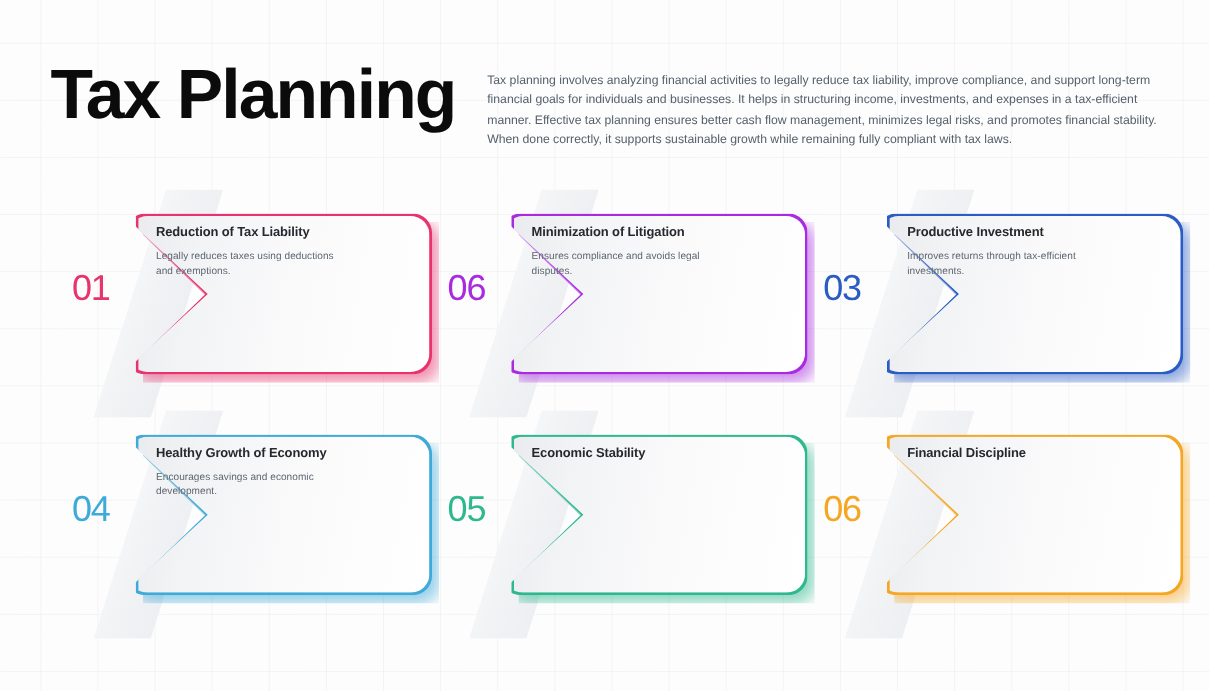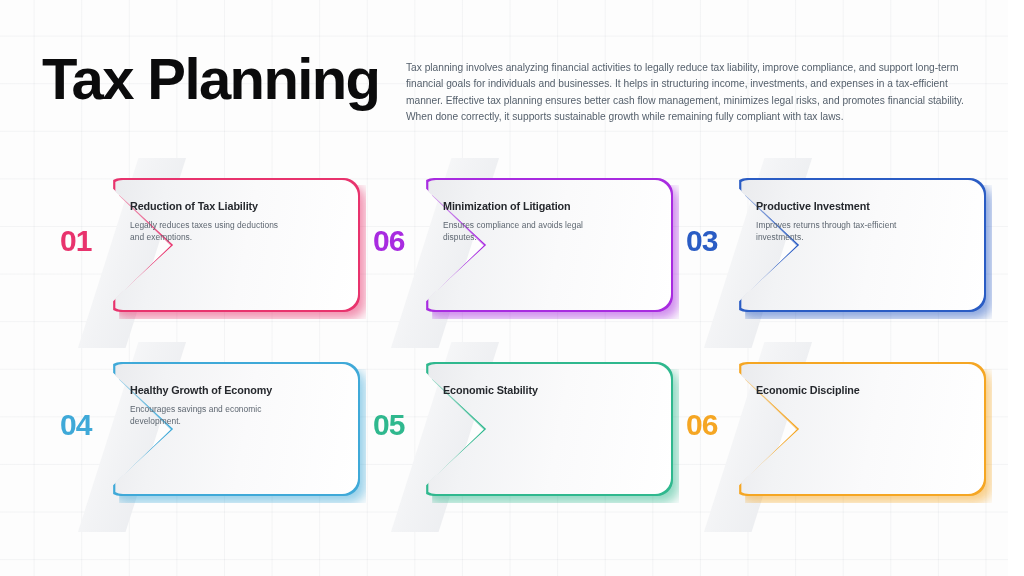--- a/index.html
+++ b/index.html
@@ -69,21 +69,21 @@
   .cell.c2 { left:668px; }
   .cell.r0 { top:10px; }
   .cell.r1 { top:194px; }
 
   
   .num {
     position:absolute;
     left:18px; top:56px;
     width:62px;
     font-size:30px;
-    font-weight:bold;
+    font-weight:normal;
     letter-spacing:-1px;
     line-height:1;
     text-align:left;
     z-index:6;
   }
 
   
   .tail {
     position:absolute;
     left:36px; top:-12px;
@@ -125,21 +125,21 @@
     inset:1.8px 2px 2px 1.8px;
     background:linear-gradient(100deg,#e9eaed 0%,#f2f3f5 22%,#fafafb 55%,#ffffff 100%);
     clip-path:polygon(
       3.4% 0%, 100% 0%, 100% 100%, 3.4% 100%,
       3.4% 91%, 26.4% 50%, 3.4% 9%
     );
   }
 
   .card-text {
     position:absolute;
-    left:88px; top:30px;
+    left:88px; top:18px;
     width:152px;
     z-index:5;
   }
   .card-title {
     font-size:10.8px;
     font-weight:bold;
     color:#25282d;
     line-height:13px;
     margin-bottom:7px;
     letter-spacing:-.1px;
@@ -230,18 +230,18 @@
       </div>
       <div class="cell c2 r1">
         <div class="tail"></div>
         <div class="num" style="color: rgb(245, 166, 35);">06</div>
         <div class="card" style="color: rgb(245, 166, 35);">
           <div class="glow" style="background: rgb(245, 166, 35);"></div>
           <div class="border"></div>
           <div class="fill"></div>
         </div>
         <div class="card-text">
-          <div class="card-title">Economic Discipline</div>
+          <div class="card-title">Financial Discipline</div>
         </div>
       </div>
     </div>
 
 </div>
 
 </body></html>

